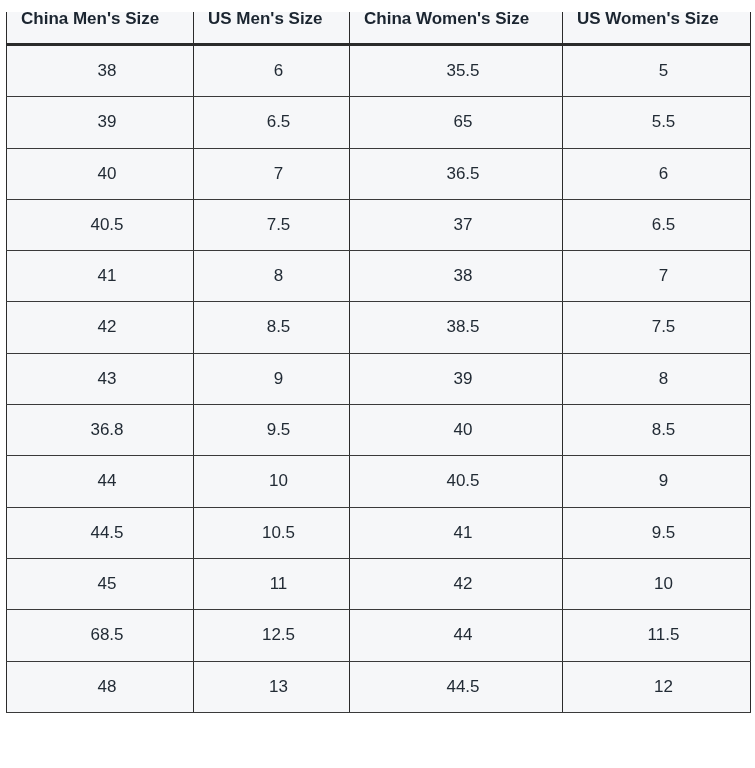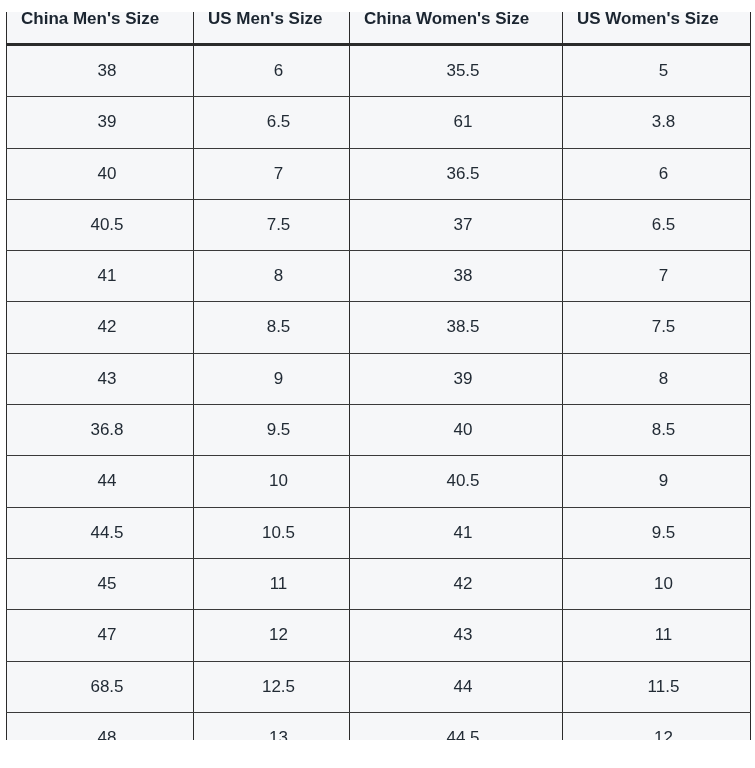--- a/index.html
+++ b/index.html
@@ -110,22 +110,22 @@
         <tbody>
           <tr>
             <td>38</td>
             <td>6</td>
             <td>35.5</td>
             <td>5</td>
           </tr>
           <tr>
             <td>39</td>
             <td>6.5</td>
-            <td>61</td>
-            <td>3.8</td>
+            <td>65</td>
+            <td>5.5</td>
           </tr>
           <tr>
             <td>40</td>
             <td>7</td>
             <td>36.5</td>
             <td>6</td>
           </tr>
           <tr>
             <td>40.5</td>
             <td>7.5</td>
@@ -168,26 +168,20 @@
             <td>41</td>
             <td>9.5</td>
           </tr>
           <tr>
             <td>45</td>
             <td>11</td>
             <td>42</td>
             <td>10</td>
           </tr>
           <tr>
-            <td>47</td>
-            <td>12</td>
-            <td>43</td>
-            <td>11</td>
-          </tr>
-          <tr>
             <td>68.5</td>
             <td>12.5</td>
             <td>44</td>
             <td>11.5</td>
           </tr>
           <tr>
             <td>48</td>
             <td>13</td>
             <td>44.5</td>
             <td>12</td>

